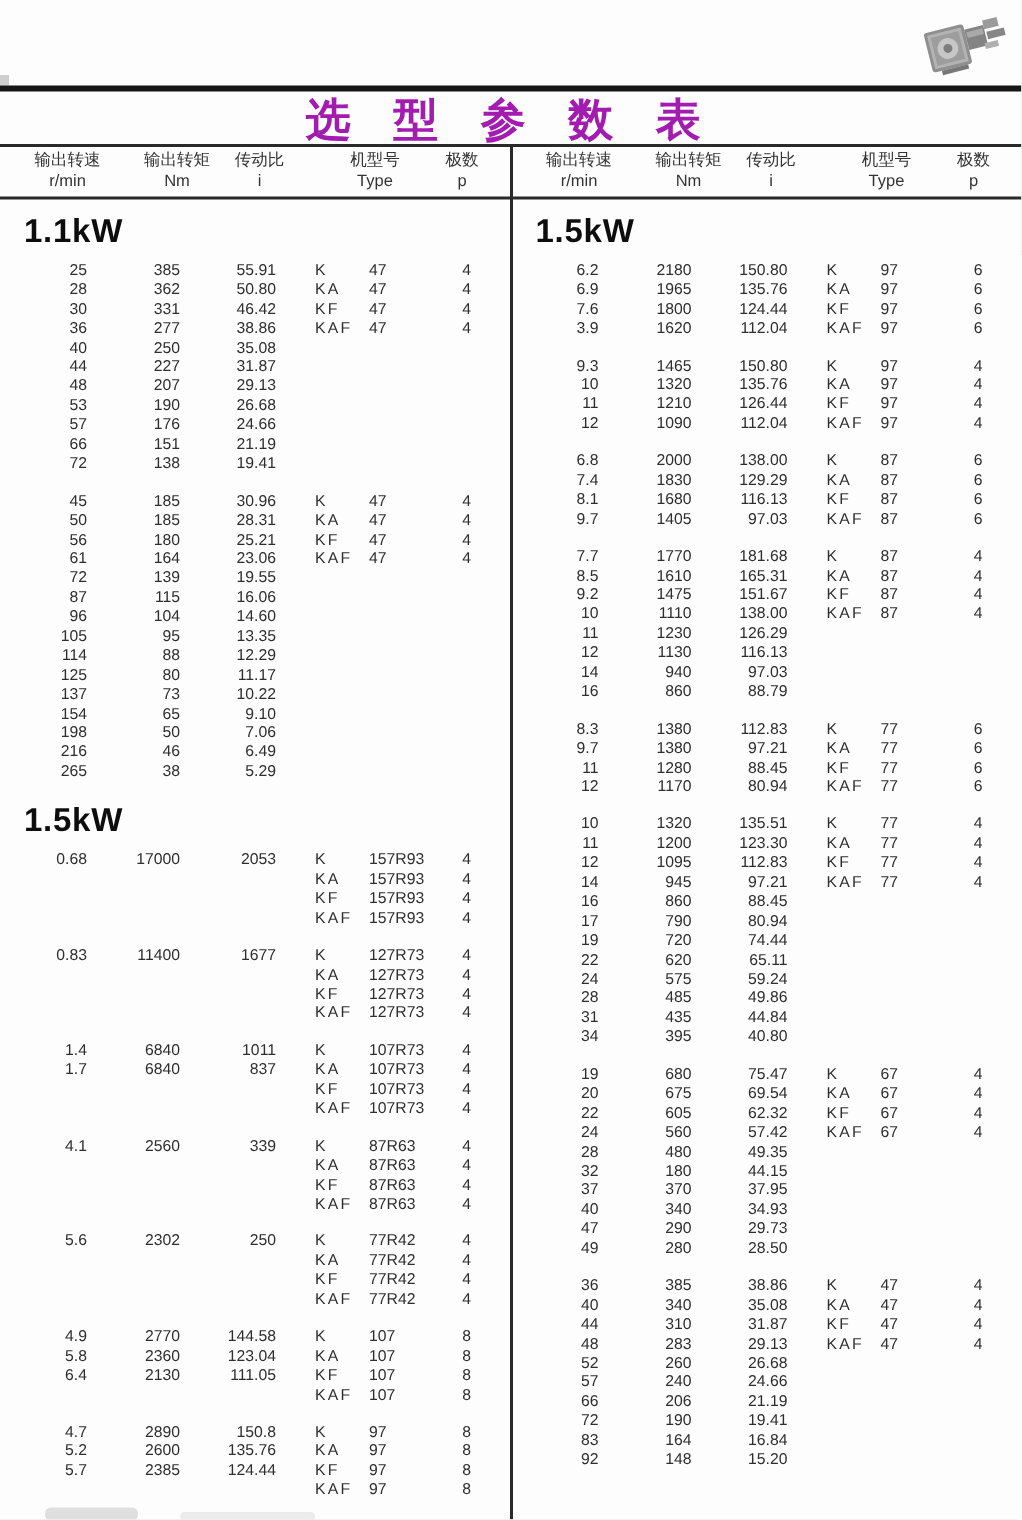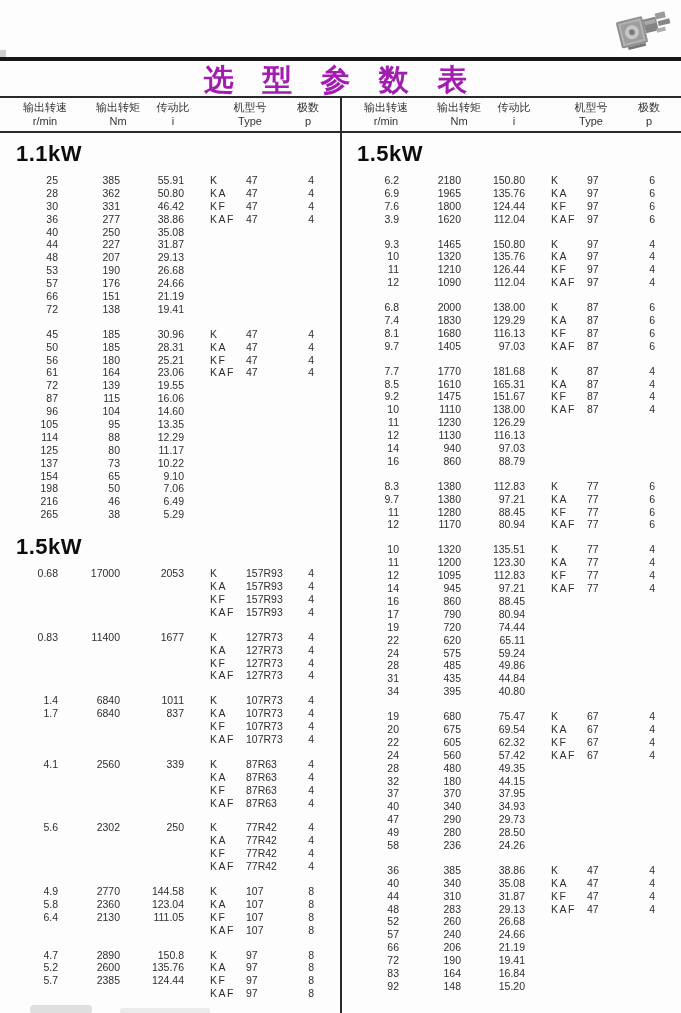--- a/index.html
+++ b/index.html
@@ -962,28 +962,20 @@
           <span class="c-poles"></span>
         </div>
         <div class="row">
           <span class="c-speed">49</span>
           <span class="c-torque">280</span>
           <span class="c-ratio">28.50</span>
           <span class="c-prefix"></span>
           <span class="c-size"></span>
           <span class="c-poles"></span>
         </div>
-        <div class="row">
-          <span class="c-speed">58</span>
-          <span class="c-torque">236</span>
-          <span class="c-ratio">24.26</span>
-          <span class="c-prefix"></span>
-          <span class="c-size"></span>
-          <span class="c-poles"></span>
-        </div>
       </div>
       <div class="block">
         <div class="row">
           <span class="c-speed">36</span>
           <span class="c-torque">385</span>
           <span class="c-ratio">38.86</span>
           <span class="c-prefix">K</span>
           <span class="c-size">47</span>
           <span class="c-poles">4</span>
         </div>

